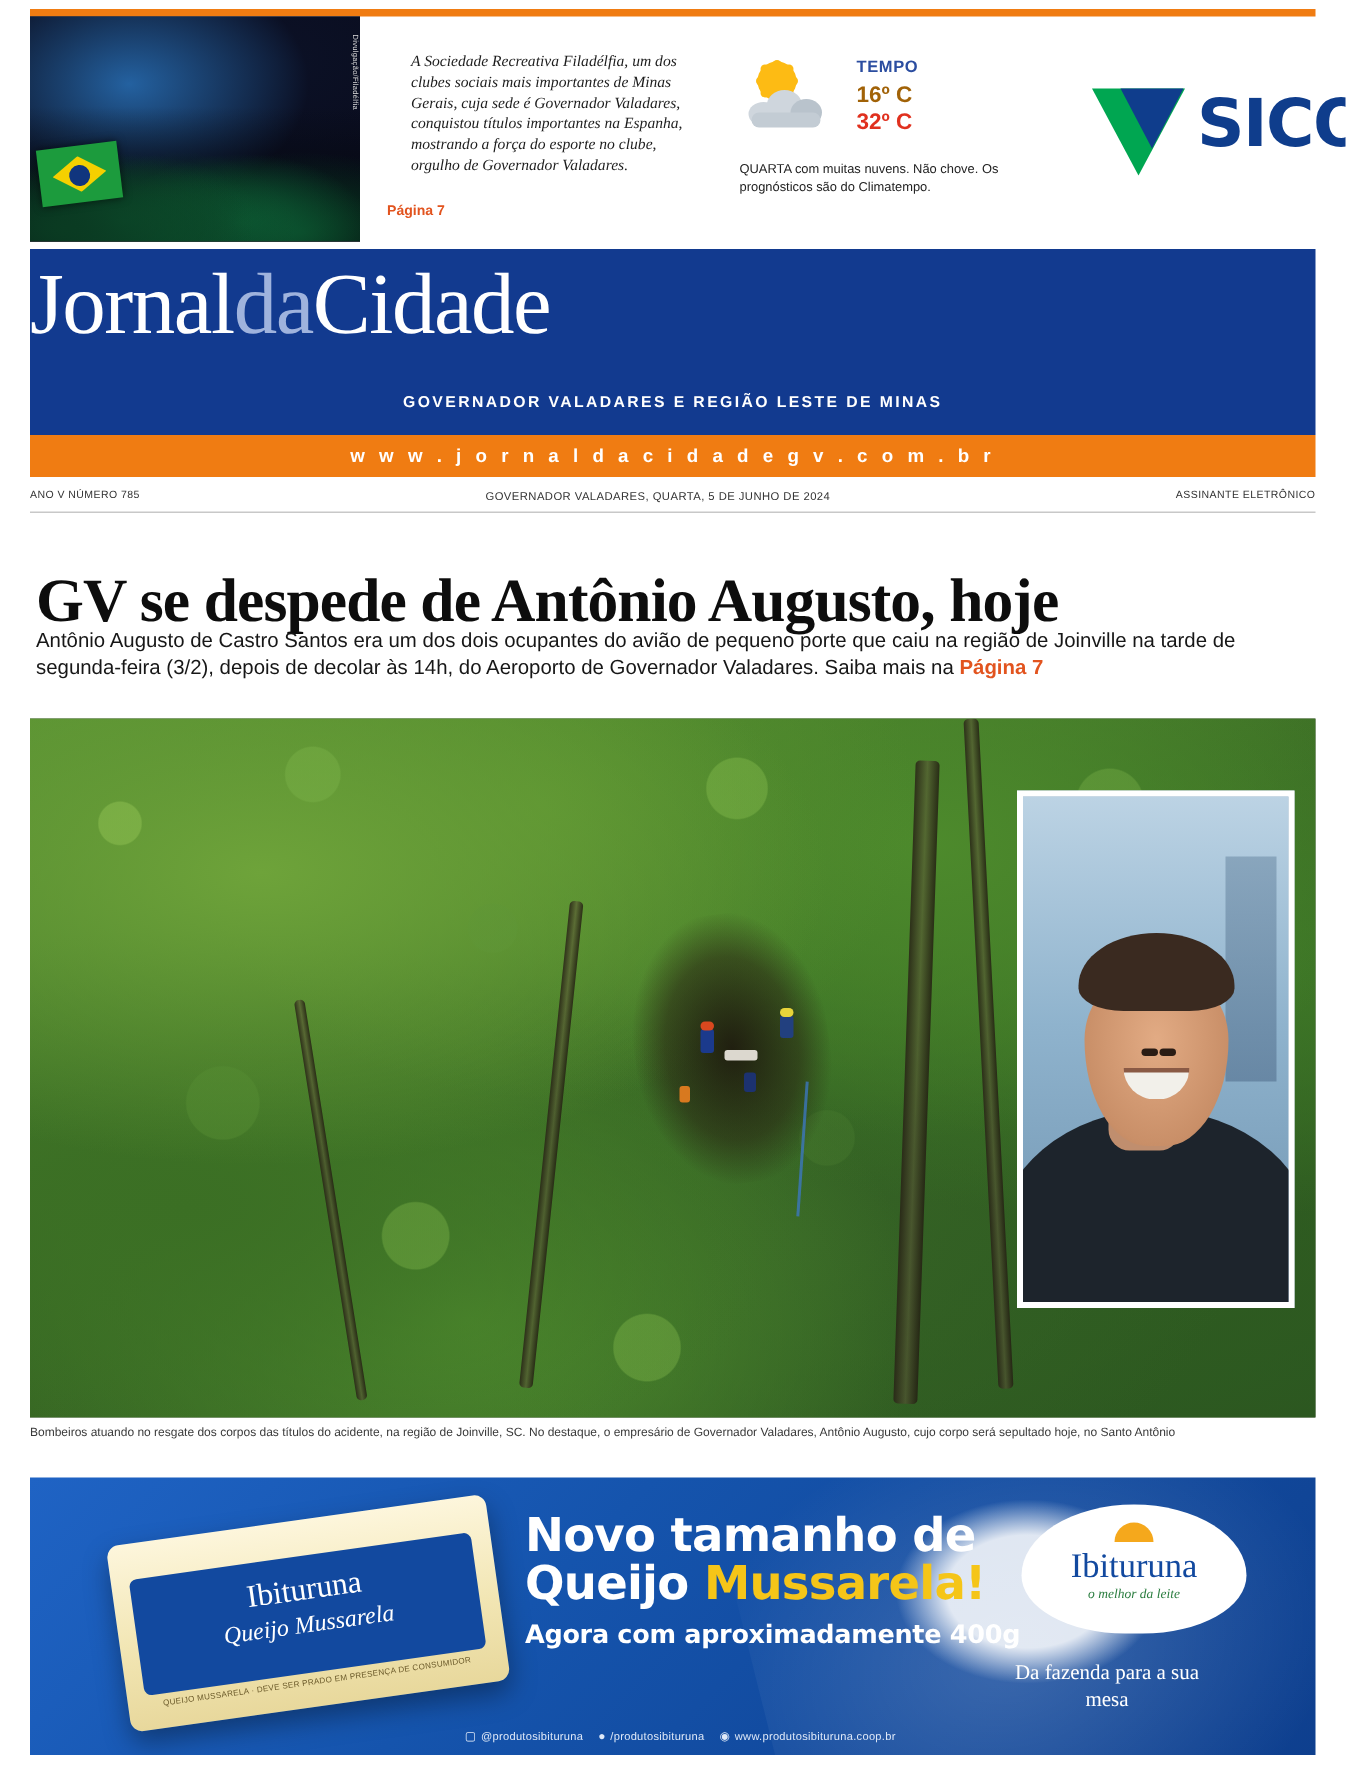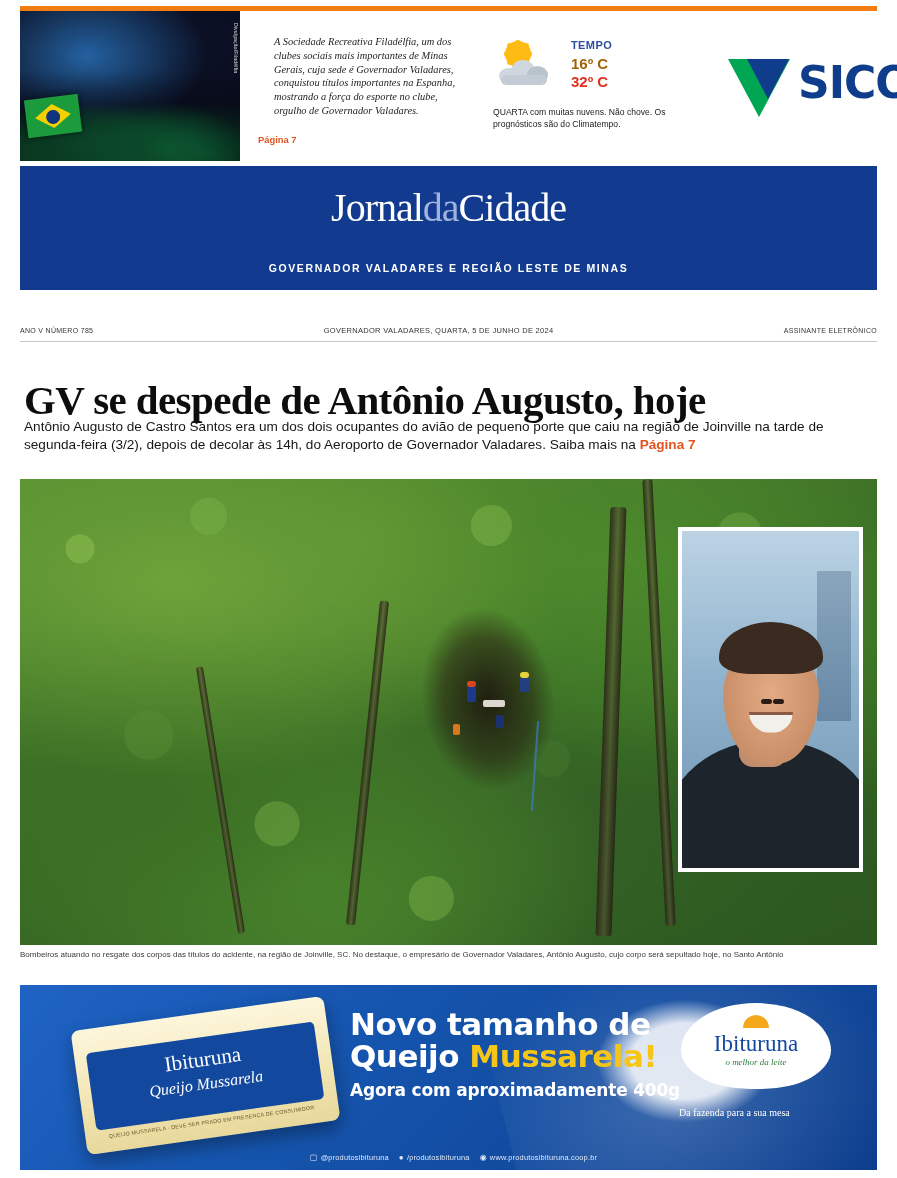--- a/index.html
+++ b/index.html
@@ -213,24 +213,24 @@
   }
   
   .masthead {
     position: absolute;
     left: 20px; top: 166px;
     width: 857px; height: 124px;
     background: #123a8f;
   }
   .mast-title {
     position: absolute;
-    left: 0; right: 0; top: 22px;
-    text-align: center;
-    font-family: "Liberation Serif", serif;
-    font-size: 40px;
+    left: 0; right: 0; top: 8px;
+    text-align: left;
+    font-family: "Liberation Serif", serif;
+    font-size: 58px;
     color: #ffffff;
     letter-spacing: -1px;
     line-height: 1;
   }
   .mast-title .da { color: #9fb3dd; }
   .mast-sub {
     position: absolute;
     left: 0; right: 0; top: 96px;
     text-align: center;
     font-size: 10.5px;
@@ -518,24 +518,25 @@
     font-size: 9px; color: #2a7d3f;
   }
   .ad-logo .sunmark {
     position: absolute; left: 50%; top: 12px; margin-left: -13px;
     width: 26px; height: 13px;
     background: #f5a81c;
     border-radius: 13px 13px 0 0;
   }
   .ad-slogan {
     position: absolute;
-    right: 48px; top: 122px;
+    right: 64px; top: 122px;
     width: 150px;
-    font-family: "Liberation Serif", serif;
-    font-size: 10px;
+    text-align: center;
+    font-family: "Liberation Serif", serif;
+    font-size: 14px;
     color: #ffffff;
     line-height: 1.25;
   }
   .ad-social {
     position: absolute;
     left: 0; right: 0; bottom: 8px;
     text-align: center;
     font-size: 7.4px;
     color: #dfe9f8;
     letter-spacing: .2px;
@@ -589,20 +590,23 @@
         <div class="tri-r"></div>
       </div>
       <div class="sicoob-word">SICOOB</div>
     </div>
   </div>
 
   <div class="masthead">
     <div class="mast-title"><span>Jornal</span><span class="da">da</span><span>Cidade</span></div>
     <div class="mast-sub">GOVERNADOR VALADARES E REGIÃO LESTE DE MINAS</div>
   </div>
+  <div class="mast-bar">
+    <span>w w w . j o r n a l d a c i d a d e g v . c o m . b r</span>
+  </div>
 
   <div class="folio">
     <div>ANO V NÚMERO 785</div>
     <div class="mid">GOVERNADOR VALADARES, QUARTA, 5 DE JUNHO DE 2024</div>
     <div>ASSINANTE ELETRÔNICO</div>
   </div>
   <div class="folio-rule"></div>
 
   <h1 class="headline">GV se despede de Antônio Augusto, hoje</h1>
   <p class="standfirst"><span>Antônio Augusto de Castro Santos era um dos dois ocupantes do avião de pequeno porte que caiu na região de Joinville na tarde de segunda-feira (3/2), depois de decolar às 14h, do Aeroporto de Governador Valadares. Saiba mais na </span><span class="pg">Página 7</span></p>

